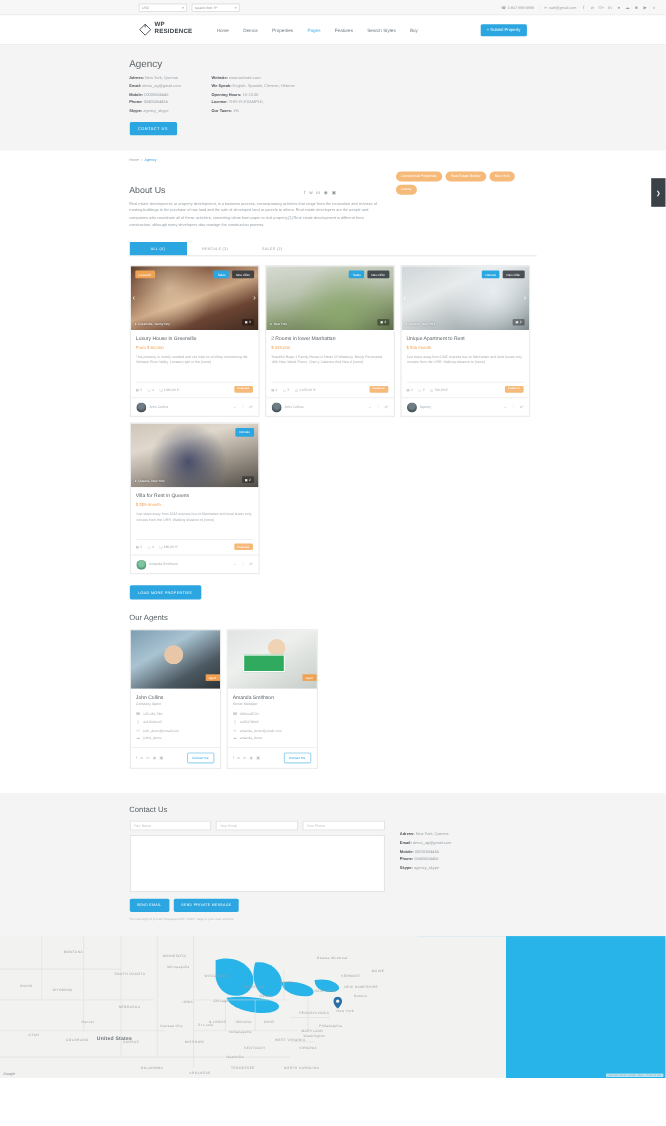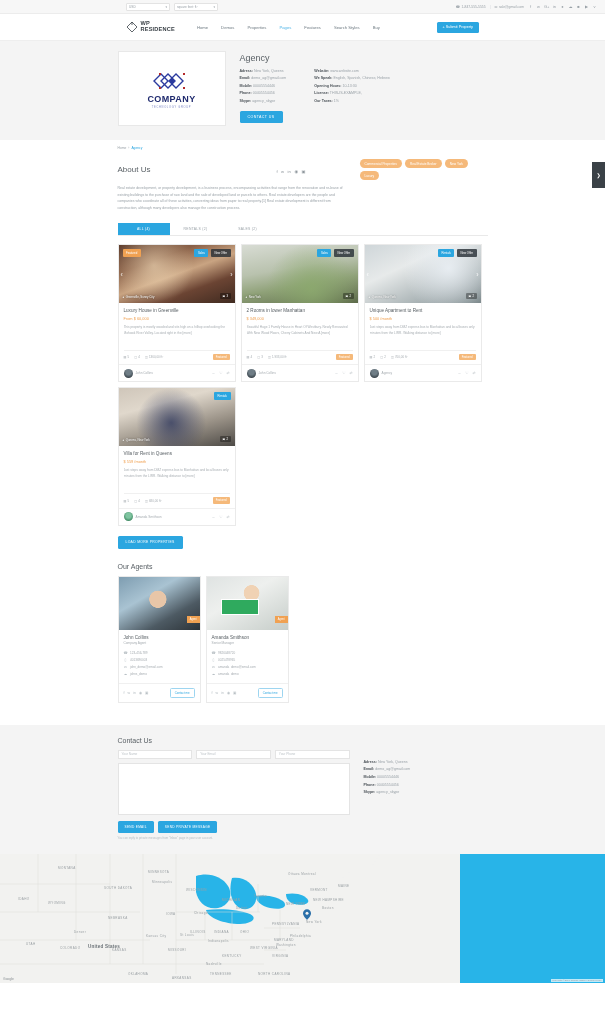--- a/index.html
+++ b/index.html
@@ -75,21 +75,21 @@
               justify-content: center; font-size: 5px; }
 
   
   .crumbs { padding: 6px 0 0; font-size: 3.3px; color: #9aa2a8; }
   .crumbs a { color: #9aa2a8; text-decoration: none; }
   .crumbs .cur { color: #2ba6e0; }
   .crumbs .div { margin: 0 2px; }
 
   
   .about { padding-top: 9px; }
-  .about-head { display: flex; align-items: center; gap: 31px; }
+  .about-head { display: flex; align-items: flex-end; gap: 31px; }
   .about-title { font-size: 8px; color: #5a6166; font-weight: normal; }
   .about-social { display: flex; gap: 3.5px; margin-left: 95px; margin-top: 3px;
                   color: #8f979d; font-size: 4.2px; }
   .tags { margin-left: auto; width: 128px; display: flex; flex-wrap: wrap; gap: 3px;
           justify-content: flex-start; }
   .tag { background: #f5b97a; color: #fff; font-size: 3.2px; padding: 2.6px 5px;
          border-radius: 8px; white-space: nowrap; }
   .about-body { margin-top: 5px; width: 232px; font-size: 3.5px; line-height: 1.85; color: #9aa2a8; }
 
   
@@ -264,40 +264,20 @@
       <a href="#">Features</a>
       <a href="#">Search Styles</a>
       <a href="#">Buy</a>
     </div>
     <div class="submit-btn">+ Submit Property</div>
   </div>
 
   <div class="hero">
     <div class="wrap">
       <div class="hero-inner">
-        <div class="company-card">
-          <div class="company-logo">
-            <svg width="54" height="26" viewBox="0 0 54 26">
-              <g fill="none" stroke="#2b3a9e" stroke-width="1.4">
-                <path d="M16 13 L23 6 L30 13 L23 20 Z"></path>
-                <path d="M24 13 L31 6 L38 13 L31 20 Z"></path>
-                <path d="M9 13 L16 6 L23 13 L16 20 Z"></path>
-              </g>
-              <circle cx="27" cy="13" r="2.2" fill="#2b3a9e"></circle>
-              <g fill="#b42a2a">
-                <rect x="14" y="5" width="2" height="2"></rect>
-                  <rect x="38" y="5" width="2" height="2"></rect>
-                <rect x="14" y="19" width="2" height="2"></rect>
-                  <rect x="38" y="19" width="2" height="2"></rect>
-              </g>
-            </svg>
-            <div class="co-name">COMPANY</div>
-            <div class="co-sub">TECHNOLOGY GROUP</div>
-          </div>
-        </div>
         <div class="agency-info">
           <h1 class="agency-title">Agency</h1>
           <div class="agency-cols">
             <div class="agency-col">
               <div class="arow"><b>Adress:</b> <span>New York, Queens</span></div>
               <div class="arow"><b>Email:</b> <span>demo_ag@gmail.com</span></div>
               <div class="arow"><b>Mobile:</b> <span>00005554446</span></div>
               <div class="arow"><b>Phone:</b> <span>00405554456</span></div>
               <div class="arow"><b>Skype:</b> <span>agency_skype</span></div>
             </div>

